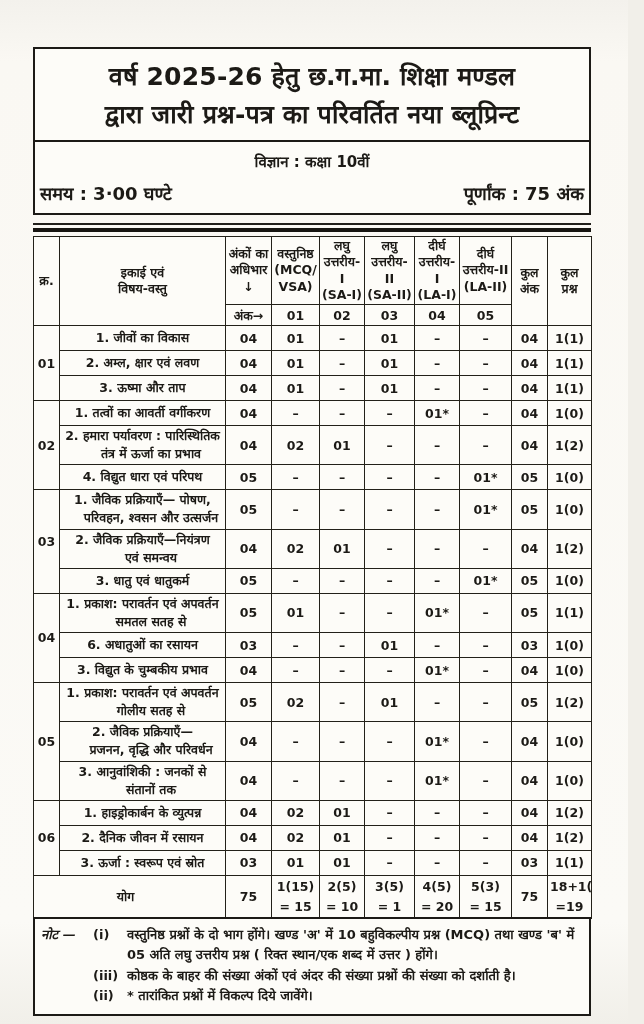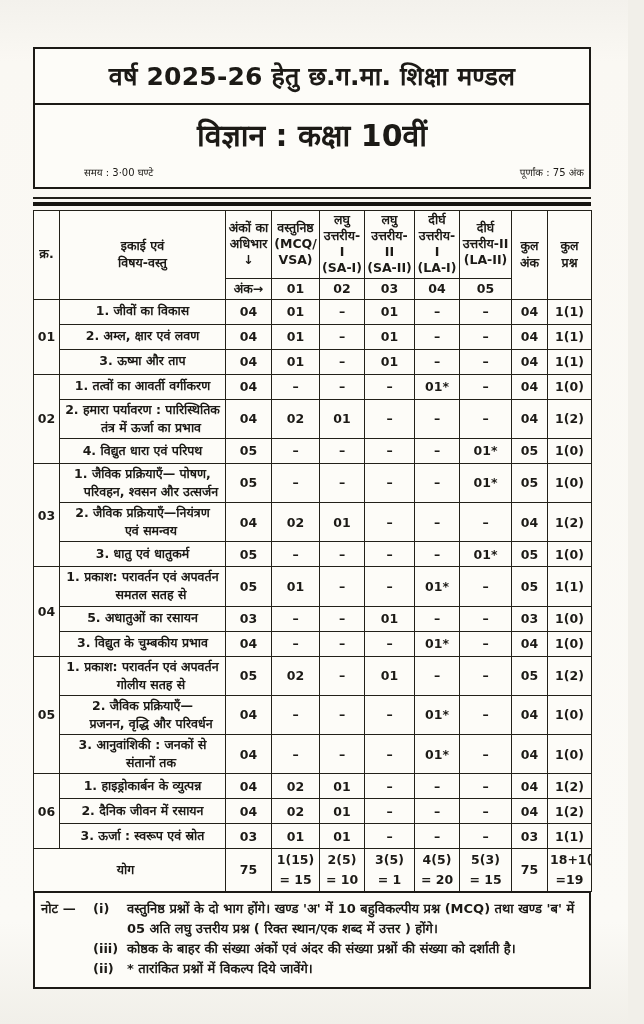--- a/index.html
+++ b/index.html
@@ -30,32 +30,31 @@
     text-align: center;
     font-size: 25px;
     font-weight: 800;
     line-height: 1.5;
     padding: 9px 6px 7px 6px;
     border-bottom: 2px solid #1c1a16;
     letter-spacing: 0.2px;
   }
   .subject {
     text-align: center;
-    font-size: 30px;
+    font-size: 15px;
     font-weight: 800;
     padding: 9px 4px 2px 4px;
   }
   .timerow {
     display: flex;
     justify-content: space-between;
     align-items: flex-end;
-    font-size: 10px;
-    font-weight: 400;
+    font-size: 18px;
+    font-weight: 700;
     padding: 8px 5px 8px 5px;
-    margin-left: 44px;
   }
   
   .rule-thin { margin-top: 8px; height: 2px; background: #22201b; }
   .rule-thick { margin-top: 3px; height: 4px; background: #171511; }
 
   
   table.bp {
     border-collapse: collapse;
     table-layout: fixed;
     width: 558px;
@@ -113,35 +112,36 @@
   .notebox {
     margin-top: -1.5px;
     border: 2px solid #1c1a16;
     background: #fdfcf8;
     padding: 6px 8px 8px 6px;
     display: flex;
     font-size: 13px;
     font-weight: 700;
     line-height: 1.55;
   }
-  .note-label { width: 52px; flex: 0 0 52px; }
+  .note-label { width: 52px; flex: 0 0 52px; font-style: italic; }
   .note-items { flex: 1; display: flex; flex-direction: column; }
   .note-item { display: flex; }
   .note-num { width: 34px; flex: 0 0 34px; }
   .note-text { flex: 1; padding-right: 2px; }
 </style>
 </head>
 <body>
 
 <div class="page">
   <div class="doc">
 
     <div class="headbox">
       <div class="title">
         <div>वर्ष 2025-26 हेतु छ.ग.मा. शिक्षा मण्डल</div>
+        <div>द्वारा जारी प्रश्न-पत्र का परिवर्तित नया ब्लूप्रिन्ट</div>
       </div>
       <div class="subject">विज्ञान : कक्षा 10वीं</div>
       <div class="timerow">
         <span>समय : 3·00 घण्टे</span>
         <span>पूर्णांक : 75 अंक</span>
       </div>
     </div>
 
     <div class="rule-thin"></div>
     <div class="rule-thick"></div>
@@ -313,21 +313,21 @@
           <td class="n">05</td>
           <td class="n">01</td>
           <td class="n">–</td>
           <td class="n">–</td>
           <td class="n">01*</td>
           <td class="n">–</td>
           <td class="n">05</td>
           <td class="n">1(1)</td>
         </tr>
         <tr>
-          <td class="t"><span>5. अधातुओं का रसायन</span></td>
+          <td class="t"><span>6. अधातुओं का रसायन</span></td>
           <td class="n">03</td>
           <td class="n">–</td>
           <td class="n">–</td>
           <td class="n">01</td>
           <td class="n">–</td>
           <td class="n">–</td>
           <td class="n">03</td>
           <td class="n">1(0)</td>
         </tr>
         <tr>

